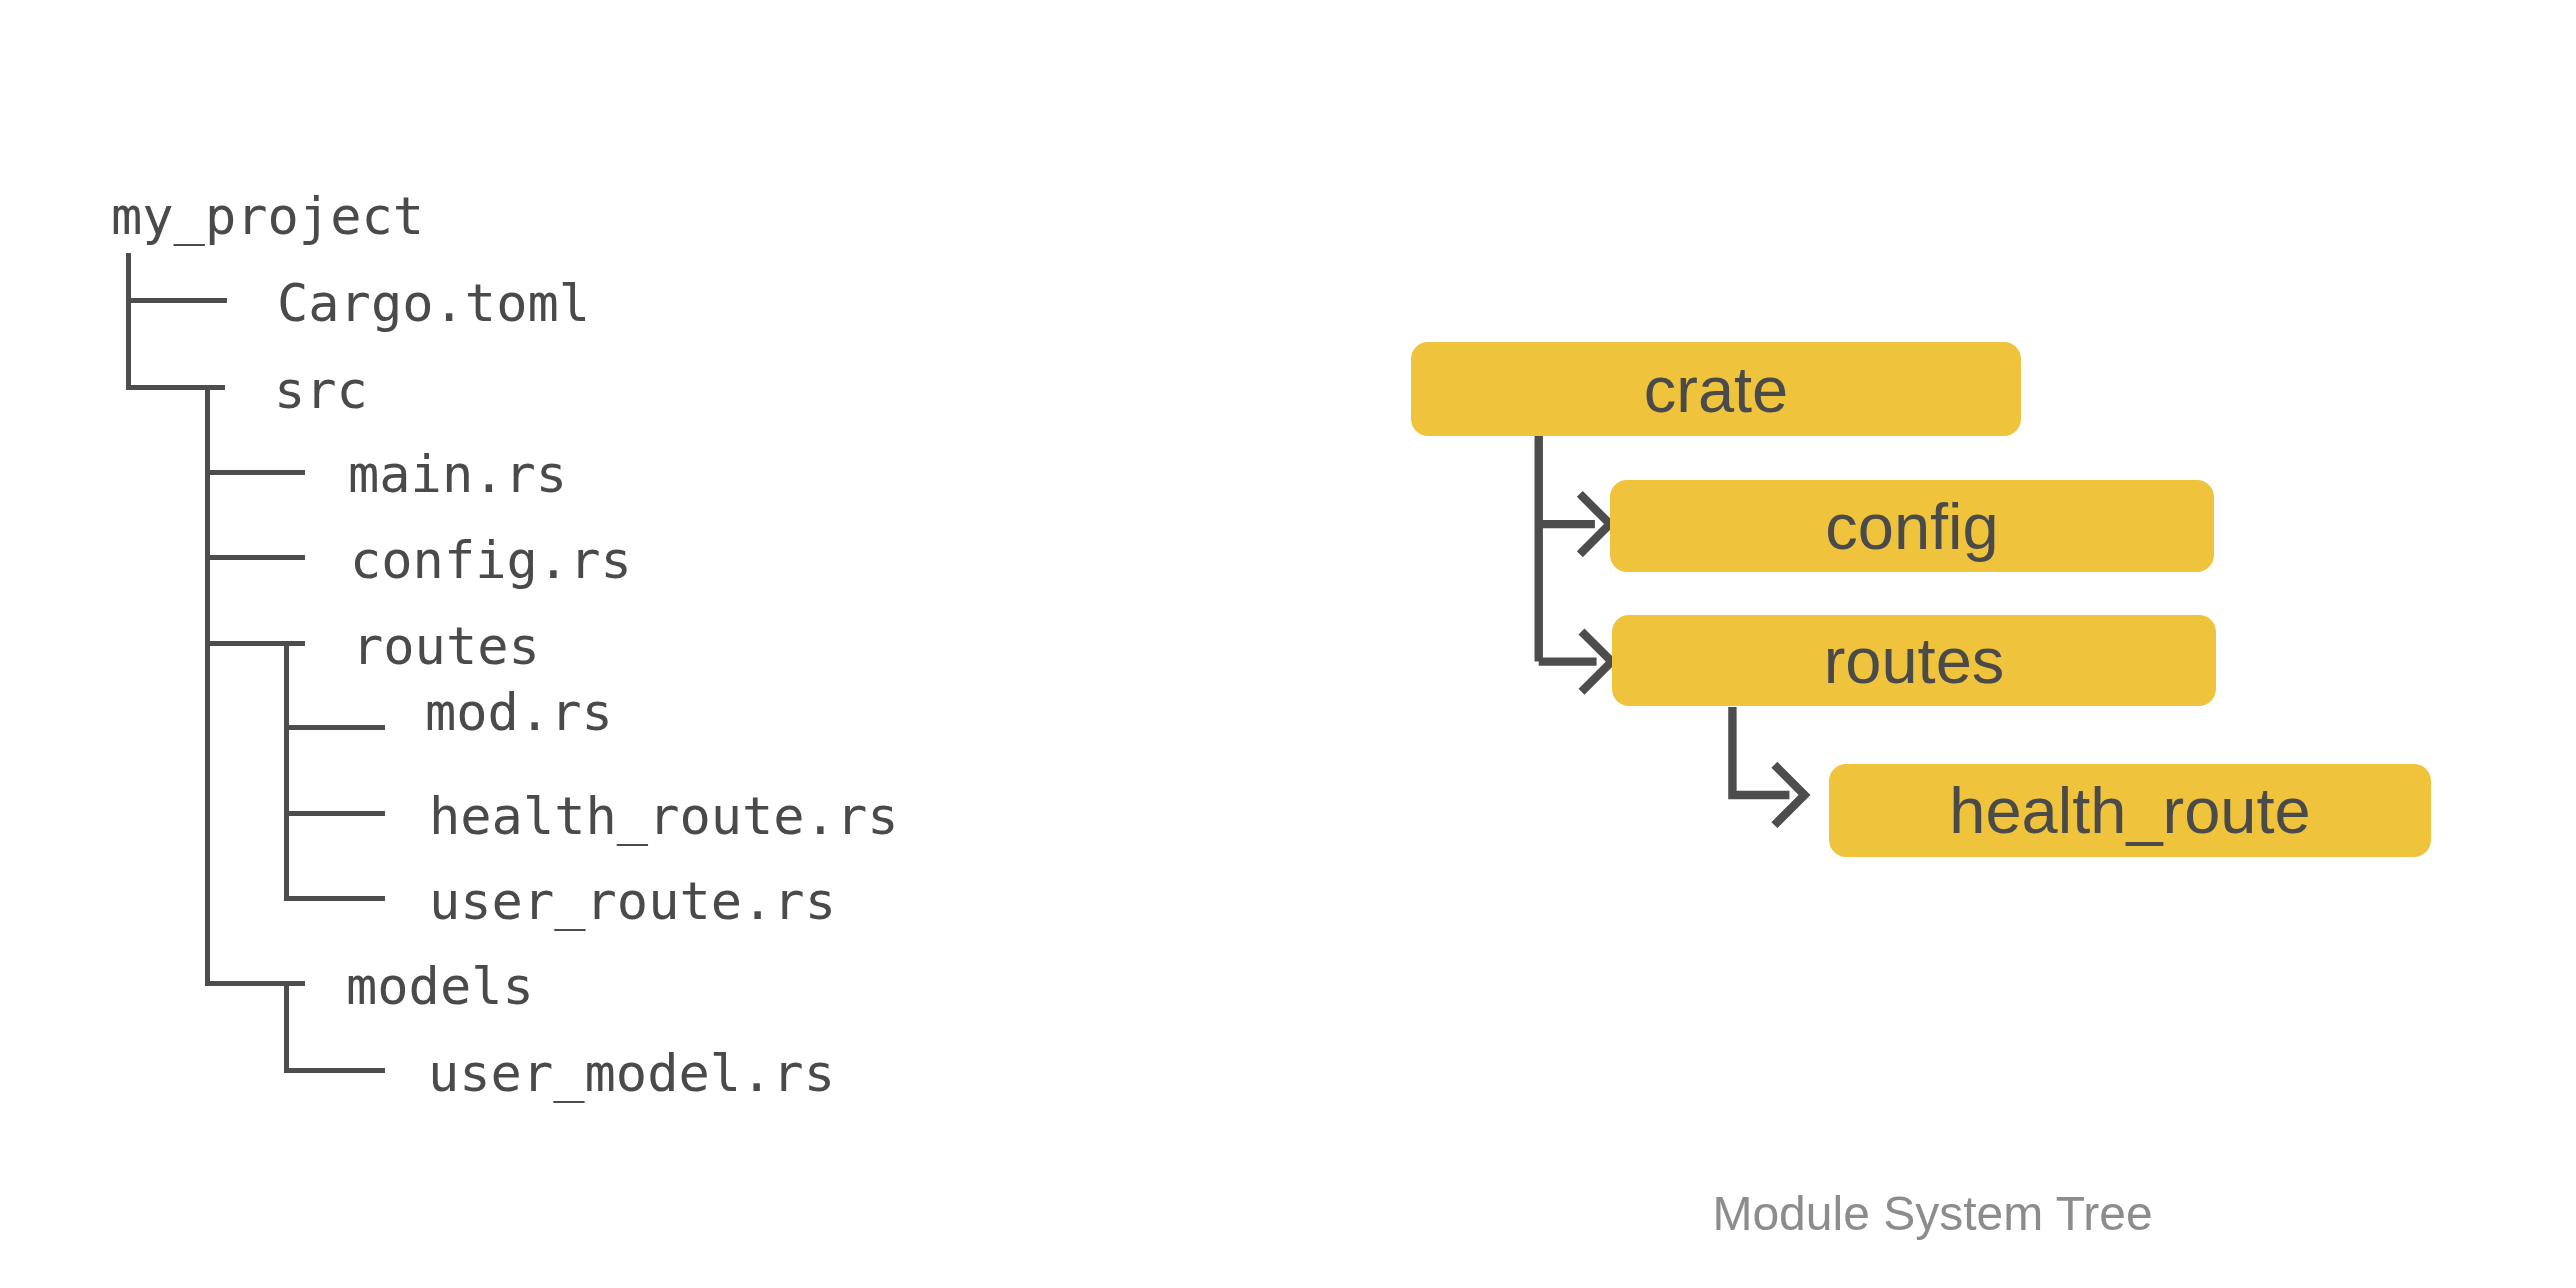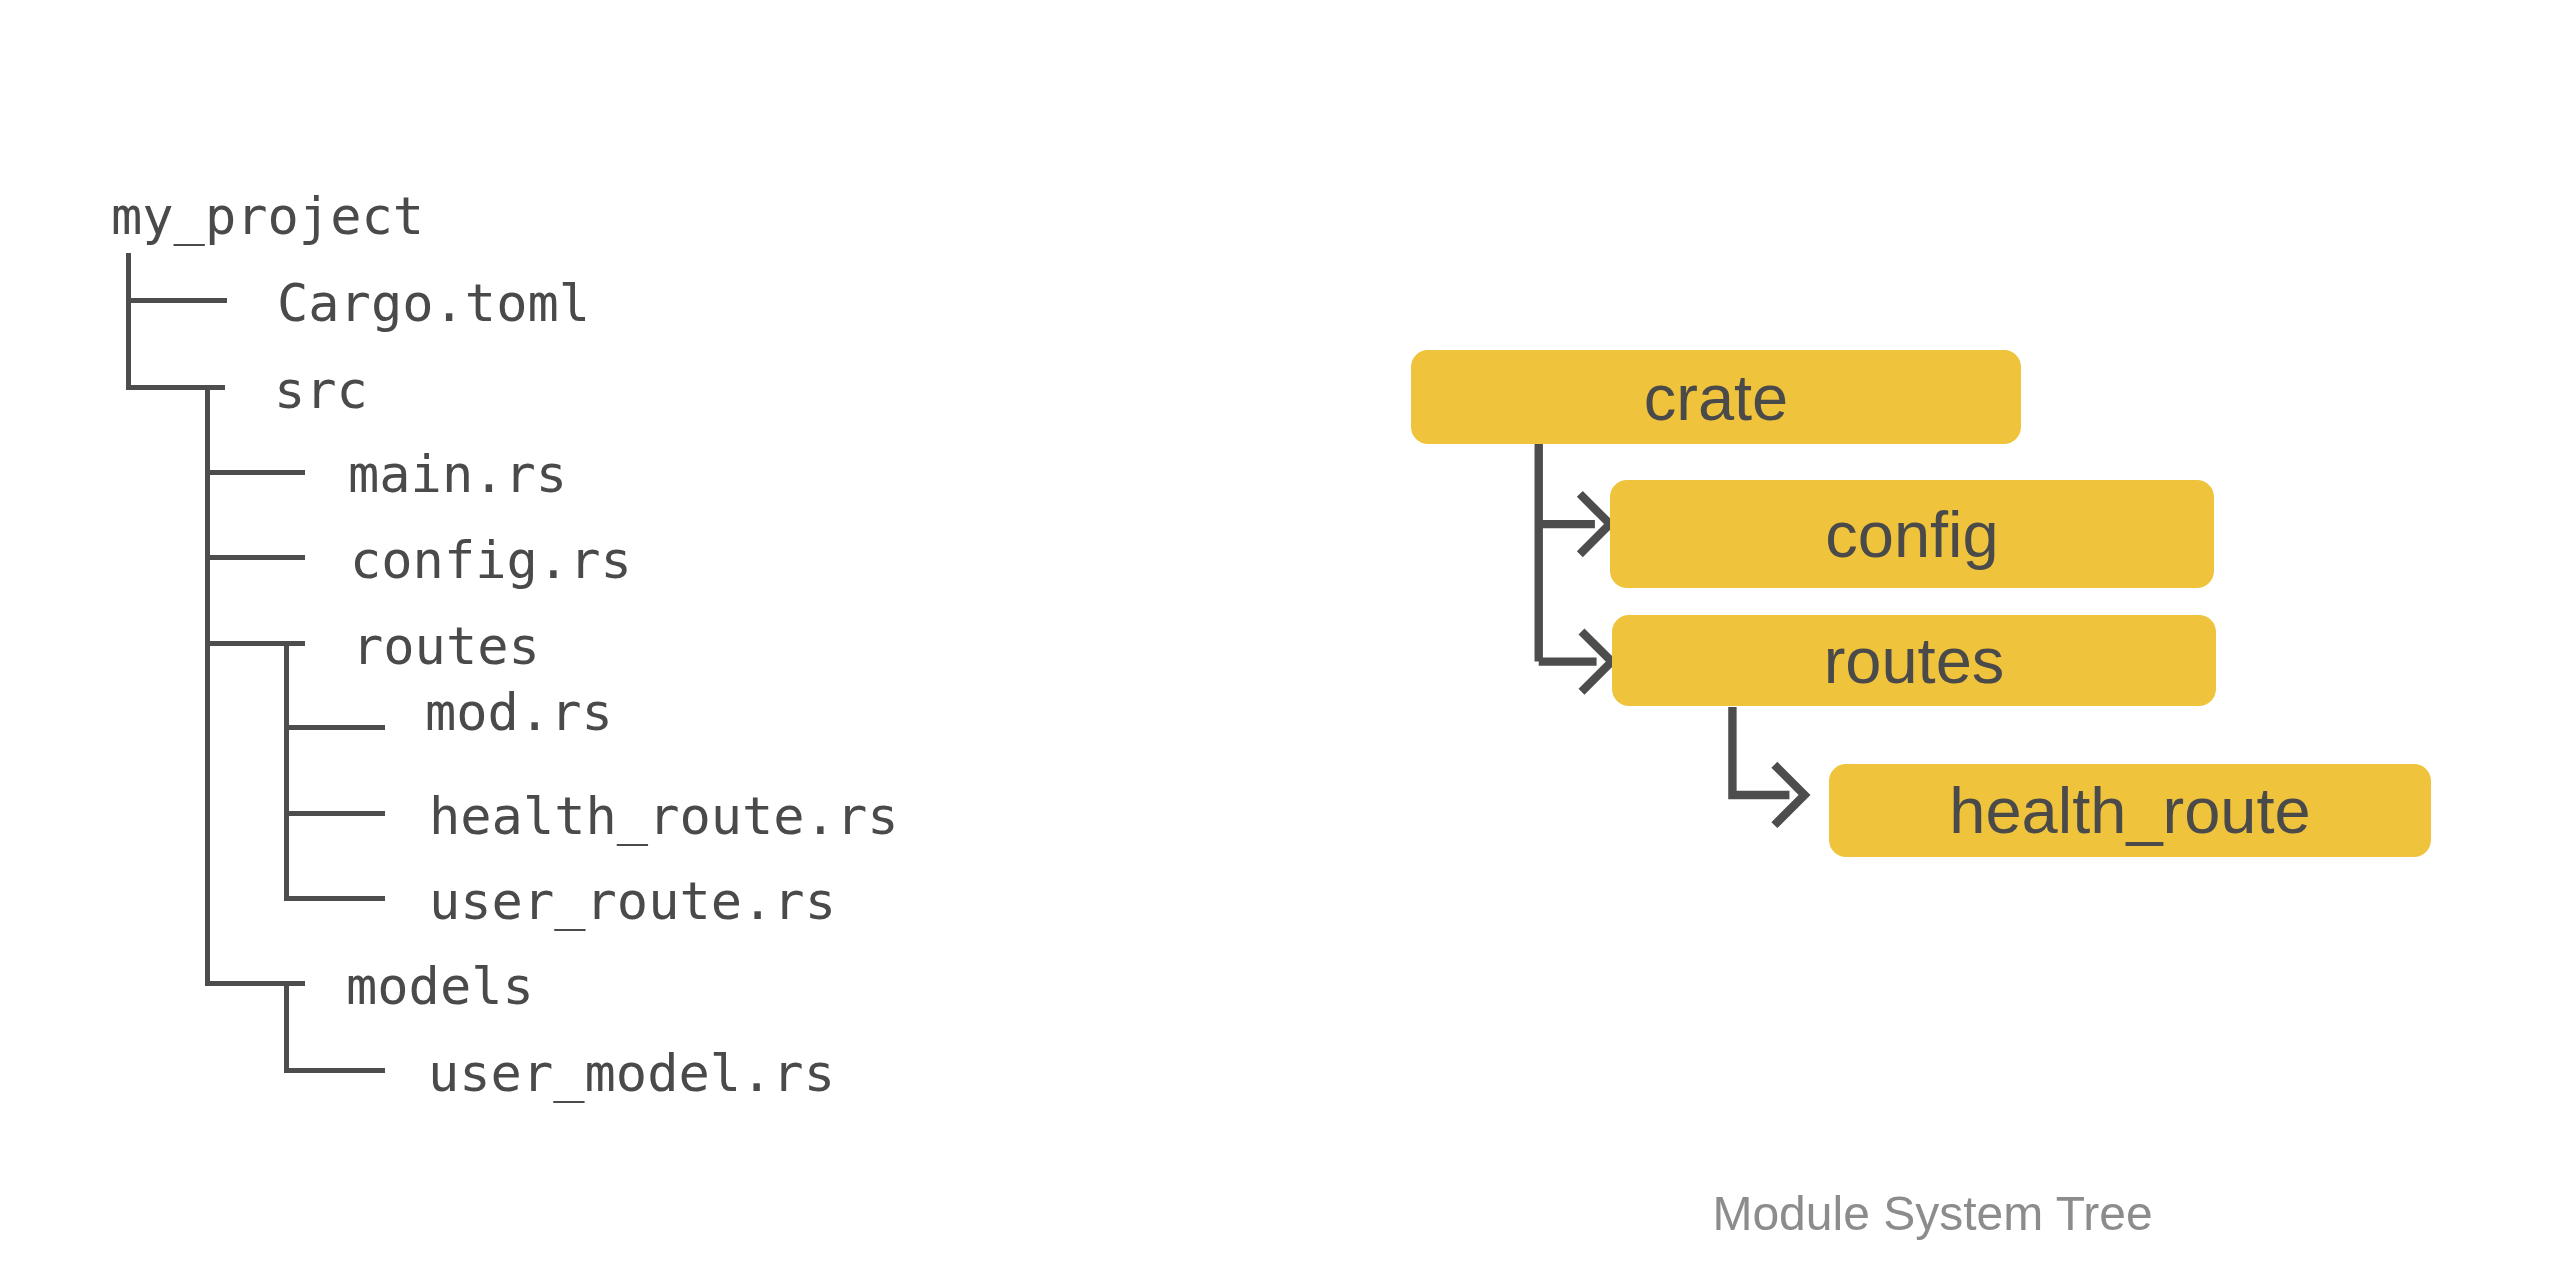--- a/index.html
+++ b/index.html
@@ -68,22 +68,22 @@
     position: absolute;
     background: var(--accent-yellow);
     border-radius: 17px;
     color: var(--text-gray);
     font-family: "Liberation Sans", sans-serif;
     font-size: 65px;
     display: flex;
     align-items: center;
     justify-content: center;
   }
-  .box-crate        { left: 1411px; top: 342px; width: 610px; height: 94px; margin-top: 8px; }
-  .box-config       { left: 1610px; top: 480px; width: 604px; height: 108px; }
+  .box-crate        { left: 1411px; top: 342px; width: 610px; height: 94px; }
+  .box-config       { left: 1610px; top: 480px; width: 604px; height: 92px; }
   .box-routes       { left: 1612px; top: 615px; width: 604px; height: 91px; }
   .box-health-route { left: 1805px; top: 764px; width: 602px; height: 93px; margin-left: 24px; }
 
   .connector-svg {
     position: absolute;
     left: 0; top: 0;
     width: 2576px; height: 1288px;
     pointer-events: none;
   }
   .connector-svg path {

